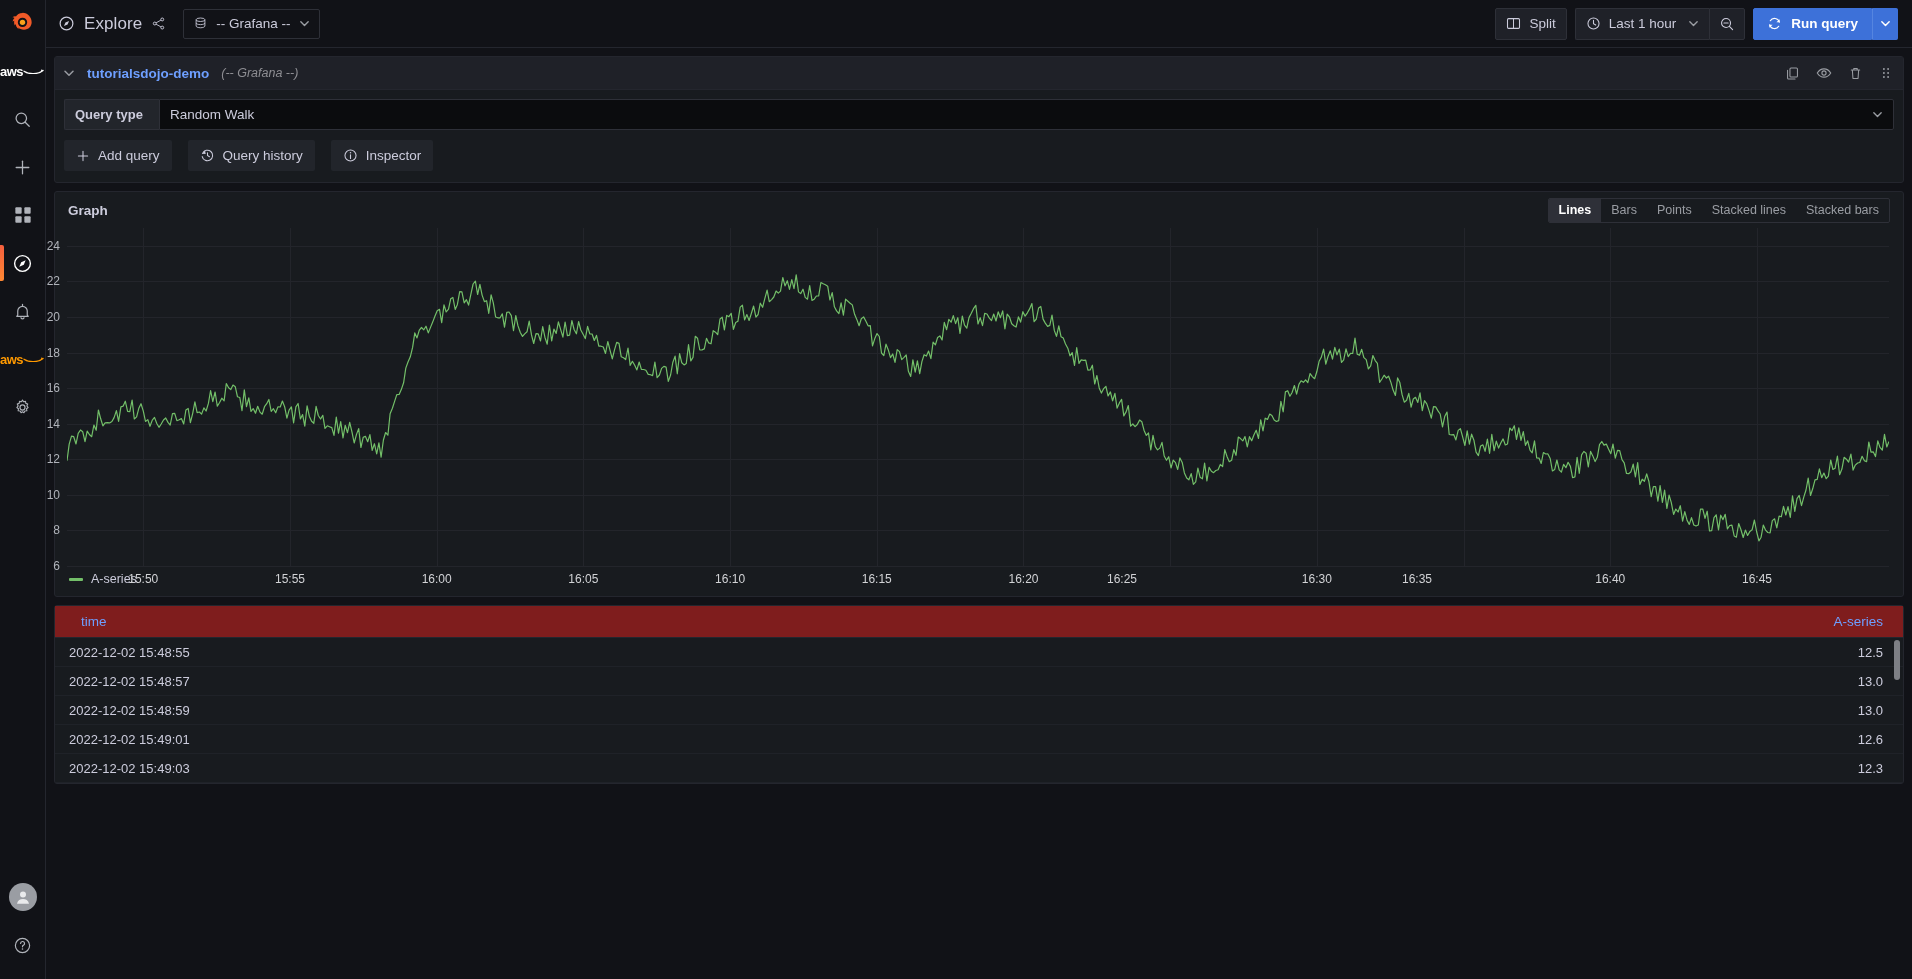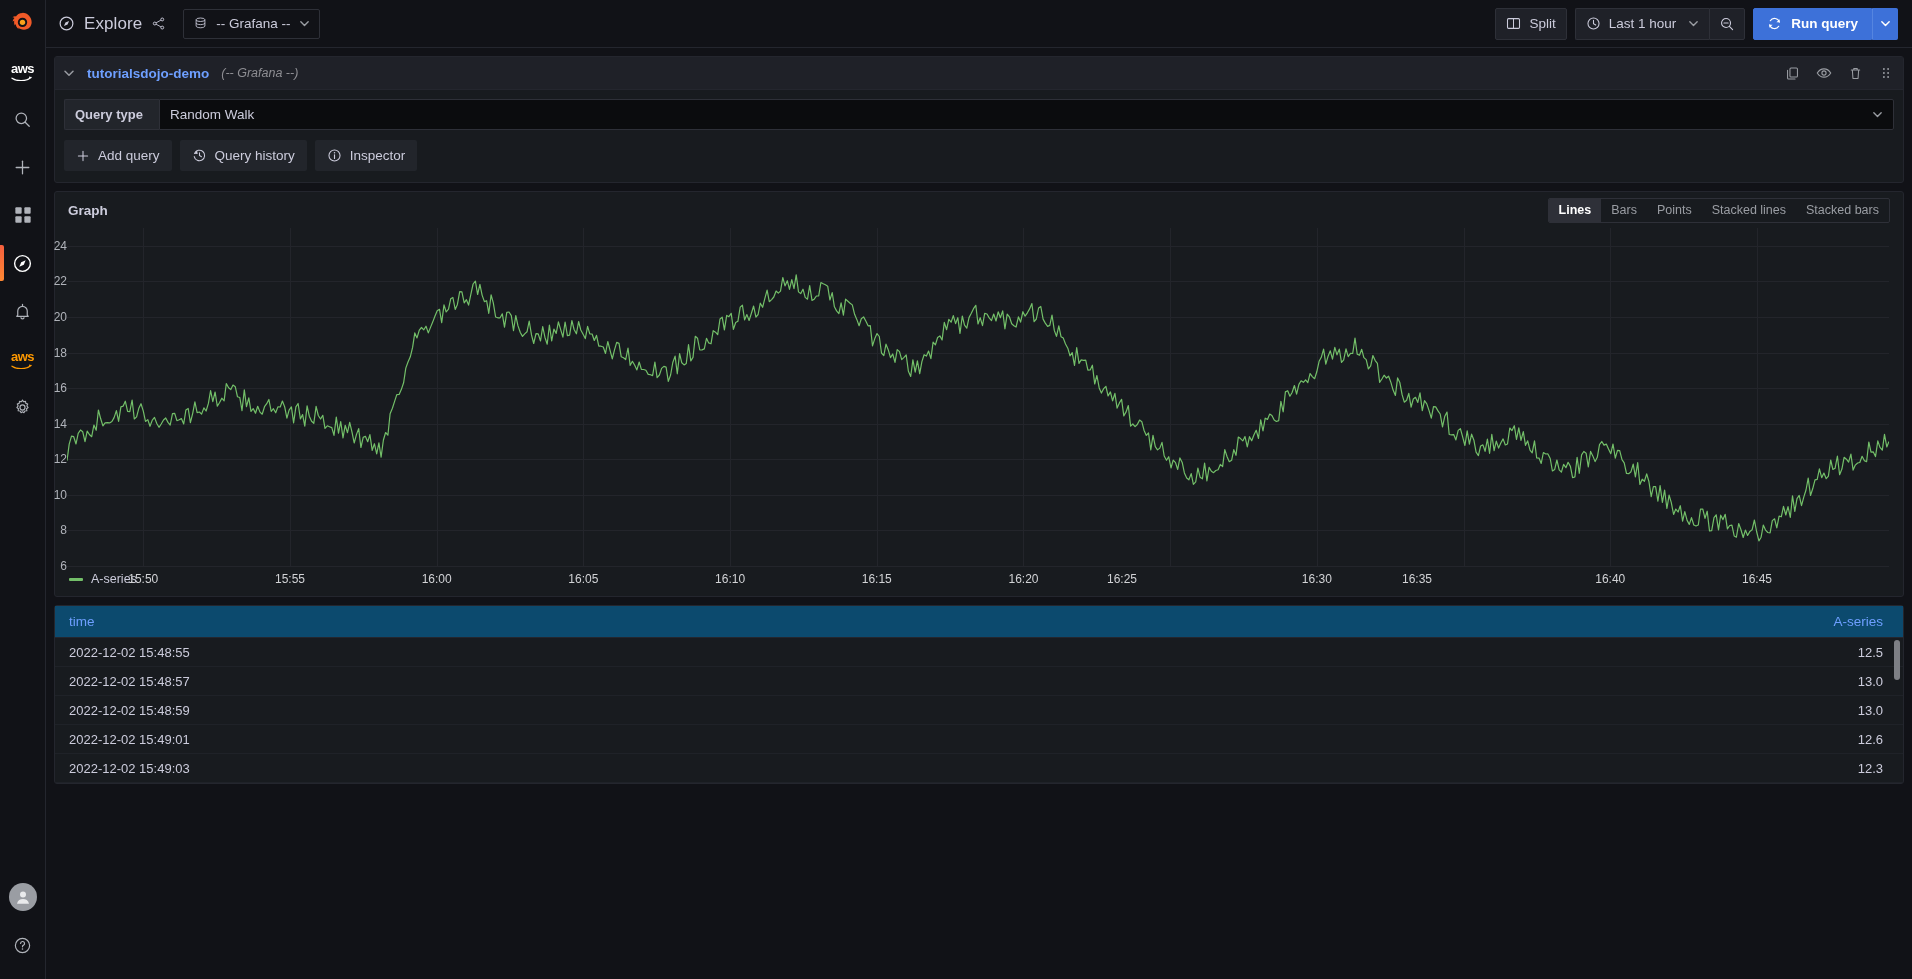--- a/index.html
+++ b/index.html
@@ -33,21 +33,21 @@
     border-radius: 0 2px 2px 0;
   }
   .sb-item.active { color: #fff; }
   .sb-spacer { flex: 1 1 auto; }
   .sb-avatar {
     width: 28px; height: 28px; border-radius: 50%;
     background: #9a9da3; display: flex; align-items: center; justify-content: center;
   }
   .aws-txt { font-size: 13px; font-weight: 700; letter-spacing: -.5px; color: #fff; line-height: 1; }
   .aws-txt.orange { color: #ff9900; }
-  .aws-wrap { display:flex; flex-direction:column; align-items:center; }
+  .aws-wrap { display:flex; align-items:center; }
   .aws-swoosh { width: 22px; height: 6px; }
 
   
   #main { flex: 1 1 auto; height: 979px; display: flex; flex-direction: column; overflow: hidden; background: #111217; }
 
   
   #topnav {
     height: 48px; flex: 0 0 48px;
     background: #111217;
     border-bottom: 1px solid #24262e;
@@ -107,21 +107,21 @@
     width: 95px; display: flex; align-items: center; padding: 0 10px;
     background: #22252b; border: 1px solid #2e3038; border-right: none;
     border-radius: 2px 0 0 2px; font-size: 13px; font-weight: 600; color: #ccccdc;
   }
   .field-select {
     flex: 1 1 auto; display: flex; align-items: center; padding: 12px 10px;
     background: #0b0c0e; border: 1px solid #2e3038; border-radius: 0 2px 2px 0;
     font-size: 13.5px; color: #ccccdc;
   }
   .field-select .caret { margin-left: auto; }
-  .q-actions { display: flex; gap: 8px; padding: 10px 9px 11px 9px; align-items: center; }
+  .q-actions { display: flex; gap: 16px; padding: 10px 9px 11px 9px; align-items: center; }
   .q-btn {
     display: flex; align-items: center; gap: 8px;
     height: 31px; padding: 0 11px;
     background: #22252b; border: 1px solid transparent; border-radius: 2px;
     font-size: 13.5px; font-weight: 500; color: #ccccdc;
   }
 
   
   #graph-card { margin-bottom: 8px; position: relative; }
   .panel-head { height: 36px; display: flex; align-items: center; padding: 0 13px; }
@@ -133,35 +133,35 @@
   .viz-opt {
     display: flex; align-items: center; padding: 0 10px;
     font-size: 12.5px; font-weight: 500; color: #9a9da3;
   }
   .viz-opt.sel { background: #2e3038; color: #ffffff; font-weight: 600; }
   .graph-area { position: relative; height: 338px; margin: 0 14px 0 12px; }
   .legend-row { display: flex; align-items: center; gap: 8px; padding: 6px 0 10px 14px; }
   .legend-swatch { width: 14px; height: 3px; border-radius: 1px; background: #73bf69; }
   .legend-label { font-size: 12.5px; color: #ccccdc; }
   .ax-y {
-    position: absolute; right: 100%; 
+    position: absolute; right: 100%; margin-right: 7px;
     font-size: 12px; color: #b0b3ba; transform: translateY(-50%); white-space: nowrap;
   }
   .ax-x {
     position: absolute; top: 100%; margin-top: 6px;
     font-size: 12px; color: #d2d3d6; transform: translateX(-50%); white-space: nowrap;
   }
   .gridline-h { position: absolute; left: 0; right: 0; height: 1px; background: #23252b; }
   .gridline-v { position: absolute; top: 0; bottom: 0; width: 1px; background: #23252b; }
 
   
   #table-card { }
   .tbl-head-row {
     display: flex; height: 32px; align-items: center;
-    background: #0c4a6e; border-bottom: 1px solid #24262e;
+    background: #7f1d1d; border-bottom: 1px solid #24262e; padding-left: 12px;
   }
   .th {
     font-size: 13.5px; color: #6e9fff; padding: 0 14px;
   }
   .th.right { margin-left: auto; text-align: right; padding-right: 20px; }
   .tbl-row {
     display: flex; height: 29px; align-items: center;
     border-bottom: 1px solid #1f2228;
   }
   .td { font-size: 13px; color: #ccccdc; padding: 0 14px; }

